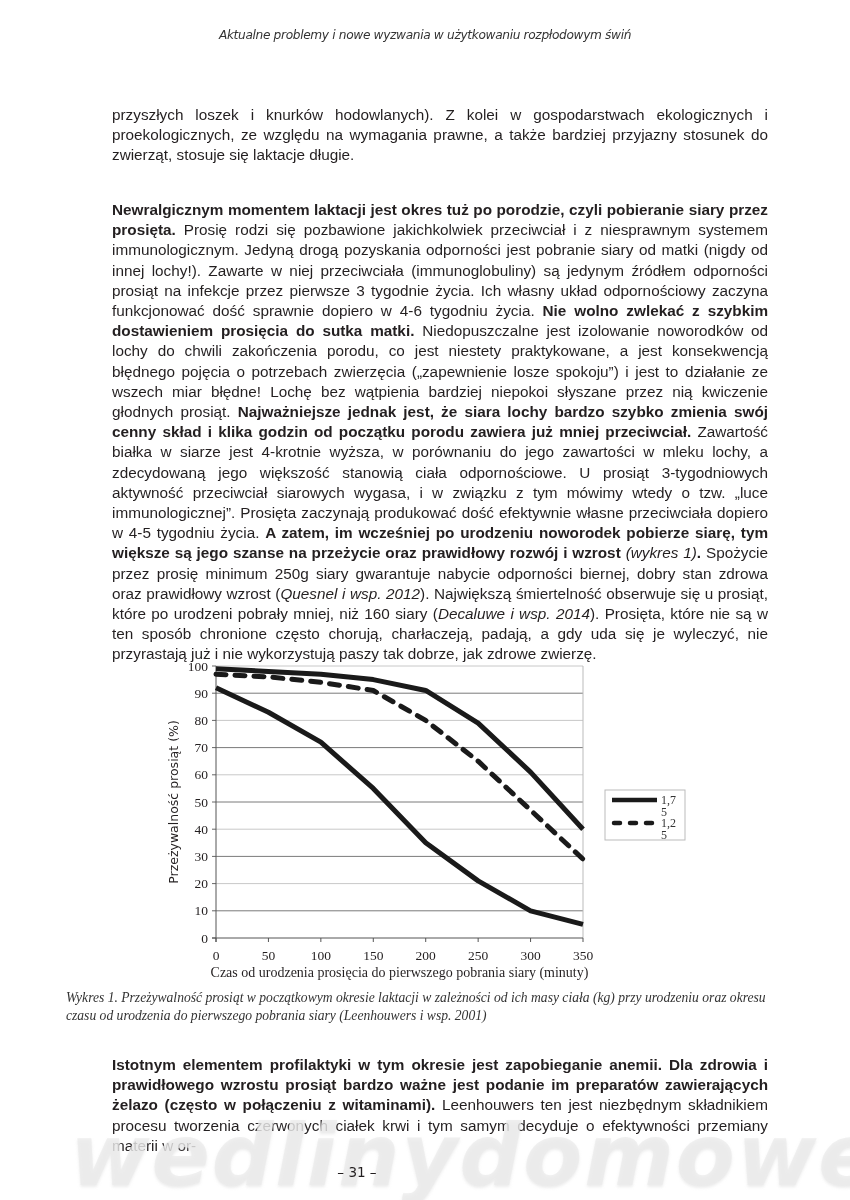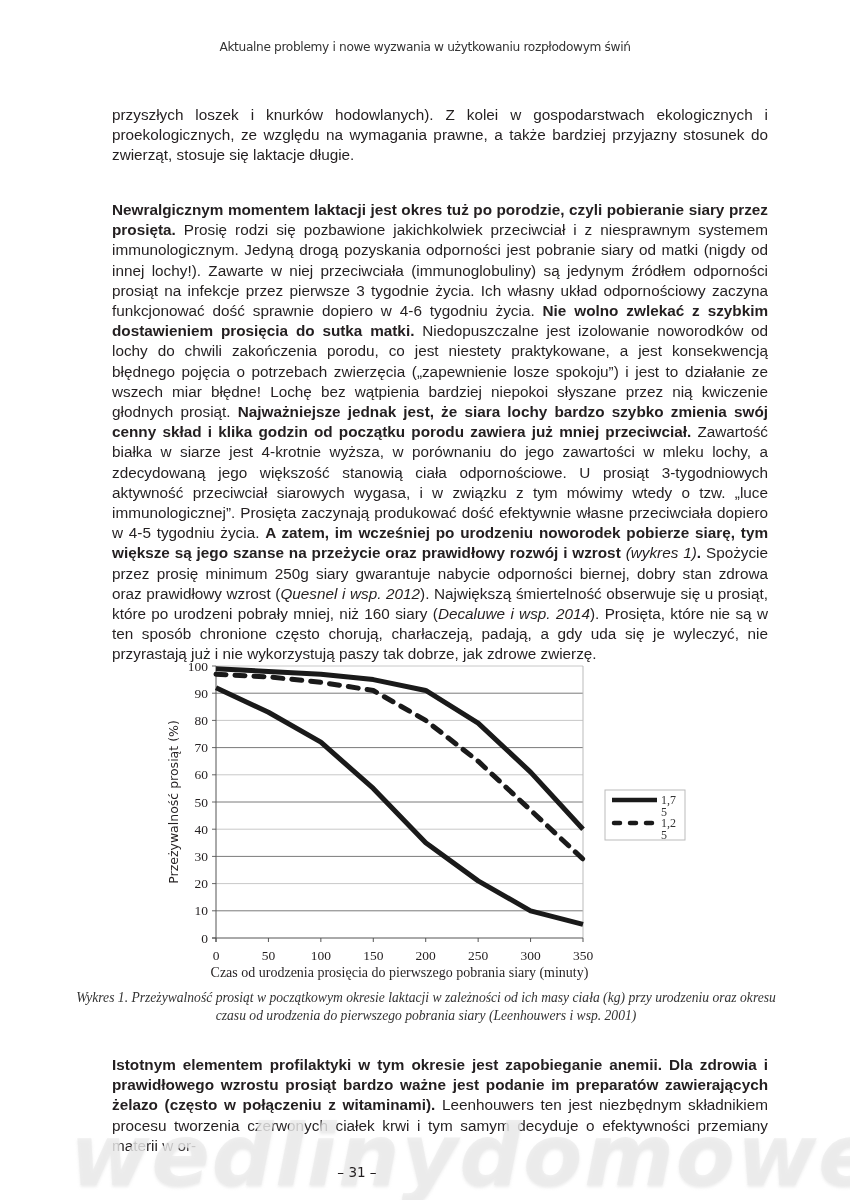--- a/index.html
+++ b/index.html
@@ -1,37 +1,37 @@
 <!DOCTYPE html>
 <html><head>
 <meta charset="utf-8">
 <style>
   html, body { margin: 0; padding: 0; background: #ffffff; }
   body { width: 850px; height: 1200px; position: relative; overflow: hidden; color: #231f20; }
   .running-head {
-    position: absolute; top: 40px; left: 0; width: 850px; text-align: center;
-    font-family: "DejaVu Sans", sans-serif; font-size: 12.2px; letter-spacing: -0.35px; color: #333;
+    position: absolute; top: 28px; left: 0; width: 850px; text-align: center;
+    font-family: "DejaVu Sans", sans-serif; font-style: italic; font-size: 12.2px; letter-spacing: -0.35px; color: #333;
   }
   .para {
     position: absolute; left: 100px; width: 656px;
     font-family: Liberation Sans, sans-serif; font-size: 15.3px; line-height: 20.2px;
     text-align: justify; color: #231f20; margin: 12px;
   }
   .para b { font-weight: bold; }
   .para i { font-style: italic; }
   .p1 { top: 93px; }
   .p2 { top: 188px; text-indent: 0; }
   .p3 { top: 1043px; }
   .chart {
     position: absolute; left: 160px; top: 656px; width: 560px; height: 325px;
   }
   .chart svg { position: absolute; left: 0; top: 0; }
   .caption {
     position: absolute; left: 66px; top: 989px; width: 720px;
-    font-family: "Liberation Serif", serif; font-style: italic; font-size: 13.6px; line-height: 18px; color: #333; text-align: center;
+    font-family: "Liberation Serif", serif; font-style: italic; font-size: 13.6px; line-height: 18px; color: #333;
   }
   .watermark {
     position: absolute; left: 70px; top: 1115px; width: 720px; text-align: center;
     font-family: "DejaVu Sans", sans-serif; font-weight: bold; font-style: italic; font-size: 86px;
     color: rgba(235,235,235,0.75); letter-spacing: 2px; line-height: 80px; pointer-events: none;
     text-shadow: 0 2px 3px rgba(200,200,200,0.35);
   }
   .page-number {
     position: absolute; top: 1164px; left: 0; width: 714px; text-align: center;
     font-family: "DejaVu Sans", sans-serif; font-size: 13.5px; color: #231f20;

